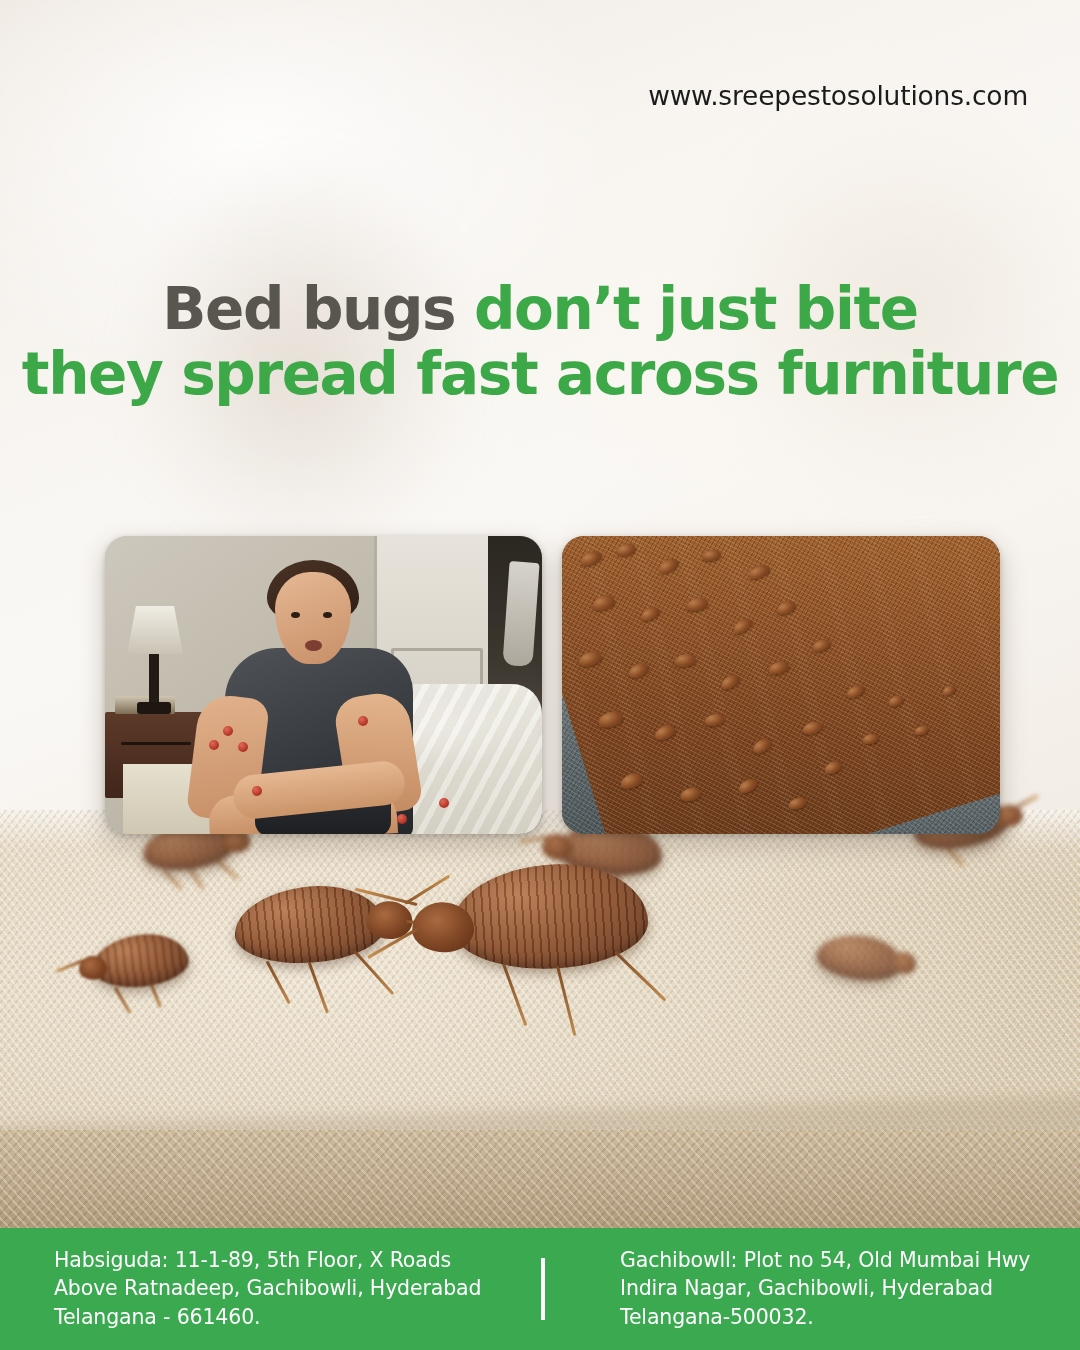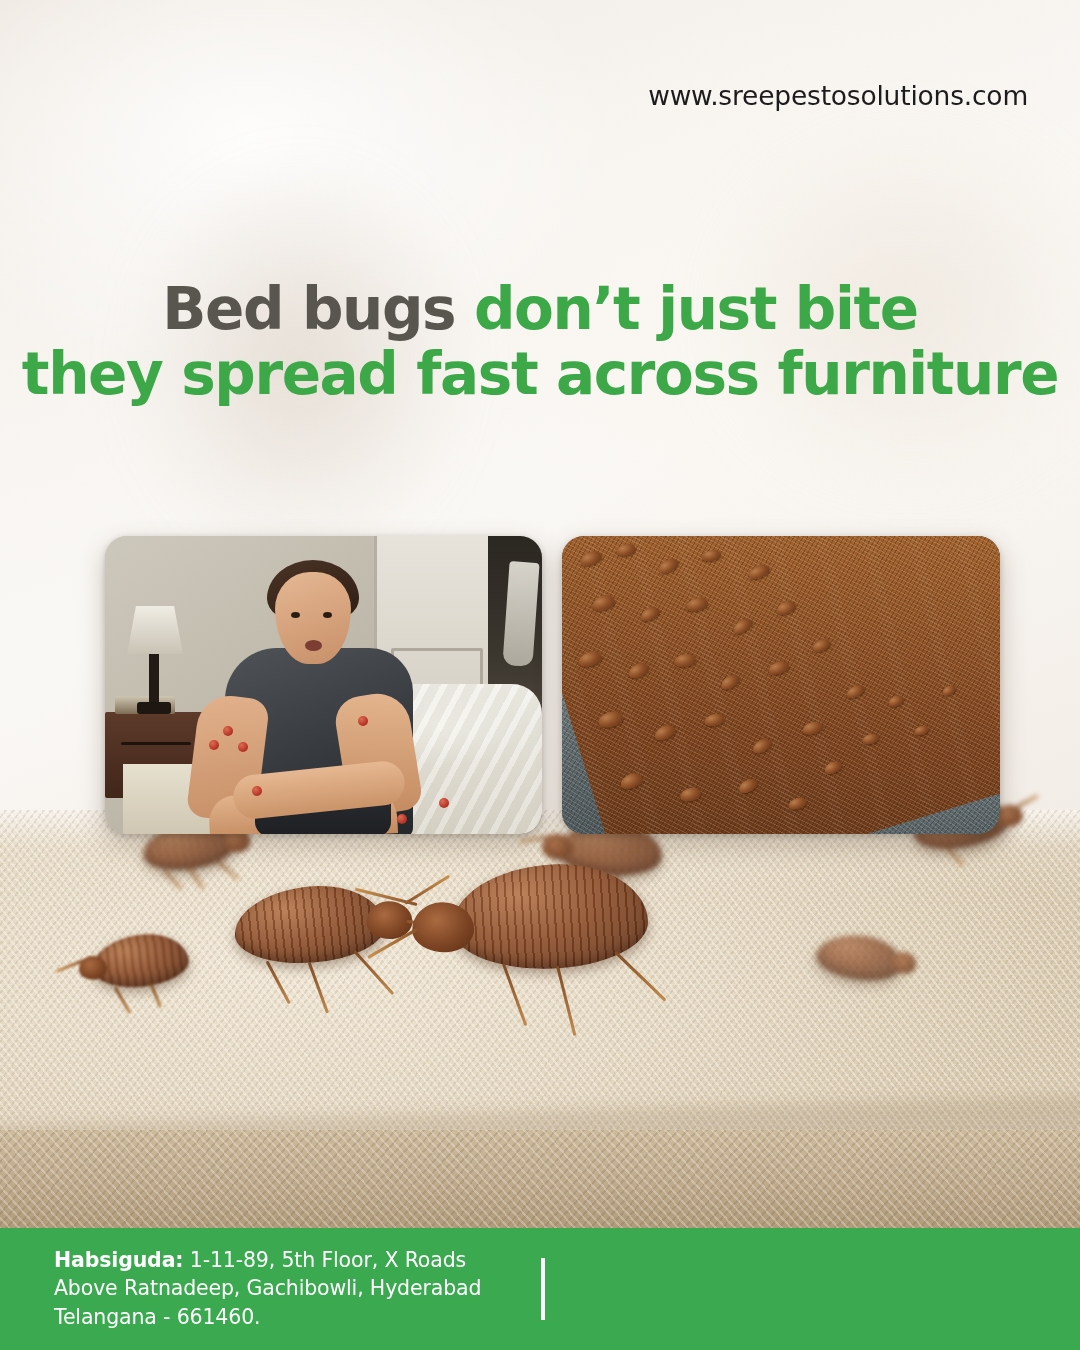--- a/index.html
+++ b/index.html
@@ -364,21 +364,21 @@
   
   .footer {
     position:absolute; left:0; top:1228px; width:1080px; height:122px;
     background:#3aa94f;
     display:flex; align-items:center;
   }
   .addr {
     color:#ffffff; font-size:20.5px; line-height:1.38;
     font-family:"DejaVu Sans", sans-serif; letter-spacing:-.15px;
   }
-  .addr b { font-weight:700; }
+  .addr b { font-weight:400; }
   .addr-left  { position:absolute; left:54px; top:1246px; width:450px; }
   .addr-right { position:absolute; left:620px; top:1246px; width:440px; }
   .divider {
     position:absolute; left:541px; top:1258px; width:4px; height:62px;
     background:#ffffff;
   }
 </style>
 </head>
 <body>
 
@@ -559,19 +559,24 @@
       <div class="mini-bug" style="left:380px;top:150px;width:14px;height:9px;transform:rotate(-26deg);"></div>
     </div>
 
   </div>
 
 
   <div class="footer"></div>
   <div class="divider"></div>
 
   <div class="addr addr-left">
-    <b>Habsiguda:</b><span> 1-11-89, 5th Floor, X Roads</span><br>
+    <b>Habsiguda:</b><span> 11-1-89, 5th Floor, X Roads</span><br>
     <span>Above Ratnadeep, Gachibowli, Hyderabad</span><br>
     <span>Telangana - 661460.</span>
   </div>
 
+  <div class="addr addr-right">
+    <b>Gachibowll:</b><span> Plot no 54, Old Mumbai Hwy</span><br>
+    <span>Indira Nagar, Gachibowli, Hyderabad</span><br>
+    <span>Telangana-500032.</span>
+  </div>
 
 </div>
 
 </body></html>

